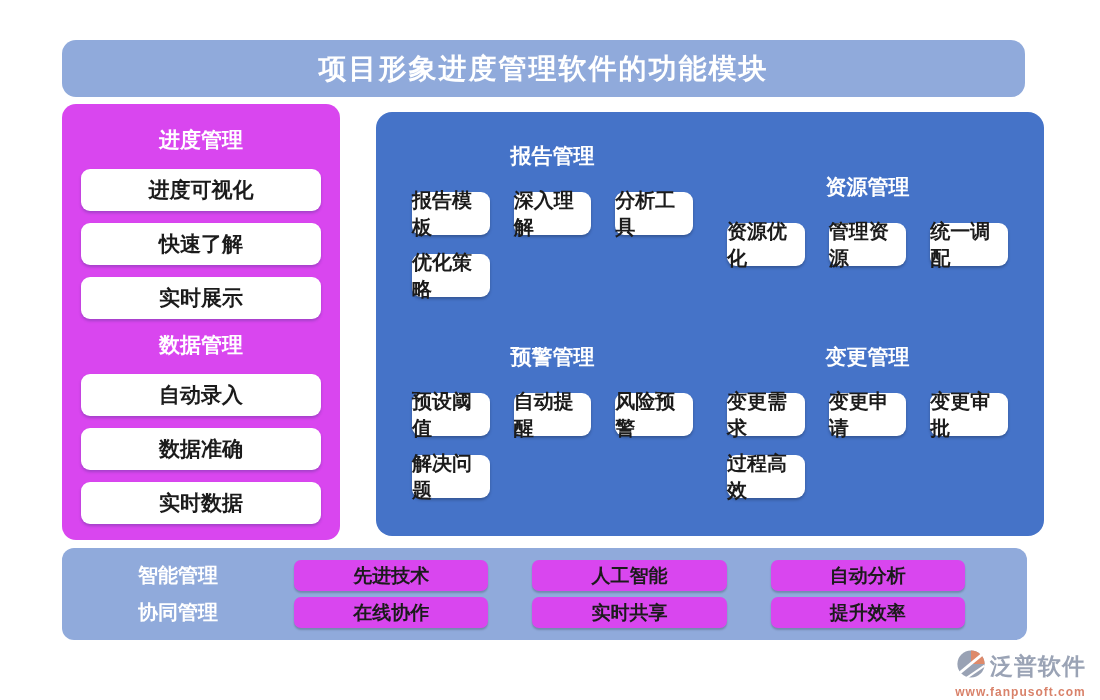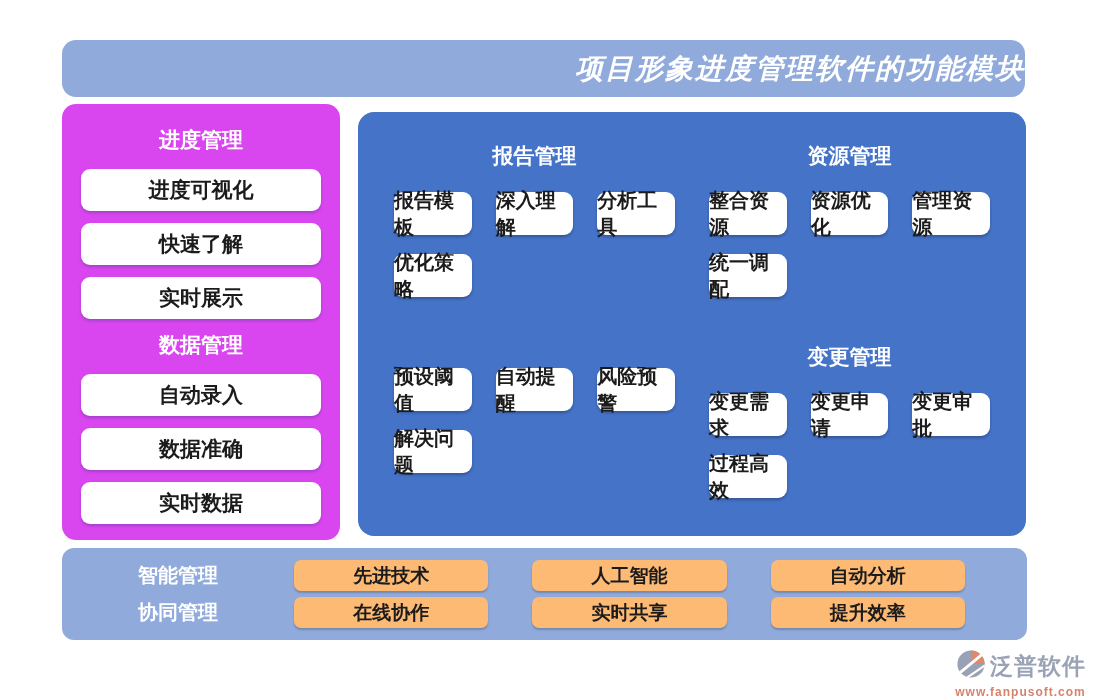--- a/index.html
+++ b/index.html
@@ -4,43 +4,43 @@
 <style>
   * { margin:0; padding:0; box-sizing:border-box; }
   html,body { width:1100px; height:700px; background:#ffffff;
     font-family:"Liberation Sans", sans-serif; overflow:hidden; }
   body { position:relative; }
 
   
   .header {
     position:absolute; left:62px; top:40px; width:963px; height:57px;
     background:#90AADB; border-radius:14px;
-    display:flex; align-items:center; justify-content:flex-end;
-    color:#ffffff; font-size:28px; font-weight:bold; letter-spacing:2px;font-style:italic;
+    display:flex; align-items:center; justify-content:center;
+    color:#ffffff; font-size:28px; font-weight:bold; letter-spacing:2px;
   }
 
   
   .sidebar {
     position:absolute; left:62px; top:104px; width:278px; height:436px;
     background:#d946ef; border-radius:14px; padding-top:14px;
   }
   .side-title {
     color:#ffffff; font-weight:bold; font-size:21px; text-align:center;
     margin:8px 0 15px;
   }
   .side-btn {
     width:240px; height:42px; background:#ffffff; border-radius:9px;
     margin:0 auto 12px; display:flex; align-items:center; justify-content:center;
     font-size:21px; font-weight:bold; color:#1b1b1b;
     box-shadow:0 2px 3px rgba(30,50,100,.28); cursor:pointer;
   }
 
   
   .main {
-    position:absolute; left:358px; top:112px; width:668px; height:424px;
+    position:absolute; left:376px; top:112px; width:668px; height:424px;
     background:#4573C8; border-radius:16px;
     padding:10px 36px 18px; display:grid;
     grid-template-columns:1fr 1fr; grid-template-rows:1fr 1fr;
     column-gap:34px; row-gap:6px;
   }
   .section { display:flex; flex-direction:column; justify-content:center; }
   .section-title {
     color:#ffffff; font-weight:bold; font-size:21px; text-align:center;
     margin-bottom:22px;
   }
@@ -58,21 +58,21 @@
     background:#90AADB; border-radius:12px;
     display:flex; flex-direction:column; justify-content:space-evenly;
     padding:6px 0;
   }
   .footer-row { display:flex; align-items:center; padding-right:62px; }
   .footer-label {
     flex:none; width:232px; text-align:center;
     color:#ffffff; font-weight:bold; font-size:20px;
   }
   .footer-btn {
-    flex:1; height:31px; background:#fdba74; border-radius:7px;
+    flex:1; height:31px; background:#d946ef; border-radius:7px;
     margin-right:44px; display:flex; align-items:center; justify-content:center;
     font-size:19px; font-weight:bold; color:#1b1b1b;
     box-shadow:0 2px 2px rgba(0,0,0,.2); cursor:pointer;
   }
   .footer-row .footer-btn:last-child { margin-right:0; }
 
   
   .logo {
     position:absolute; right:14px; top:648px;
     display:flex; flex-direction:column; align-items:center;
@@ -108,28 +108,28 @@
       <div class="main-btn">报告模板</div>
       <div class="main-btn">深入理解</div>
       <div class="main-btn">分析工具</div>
       <div class="main-btn">优化策略</div>
     </div>
   </div>
 
   <div class="section">
     <div class="section-title">资源管理</div>
     <div class="btn-grid">
-      <div class="main-btn">整合资源</div>
       <div class="main-btn">资源优化</div>
       <div class="main-btn">管理资源</div>
       <div class="main-btn">统一调配</div>
     </div>
   </div>
 
   <div class="section">
+    <div class="section-title">预警管理</div>
     <div class="btn-grid">
       <div class="main-btn">预设阈值</div>
       <div class="main-btn">自动提醒</div>
       <div class="main-btn">风险预警</div>
       <div class="main-btn">解决问题</div>
     </div>
   </div>
 
   <div class="section">
     <div class="section-title">变更管理</div>

